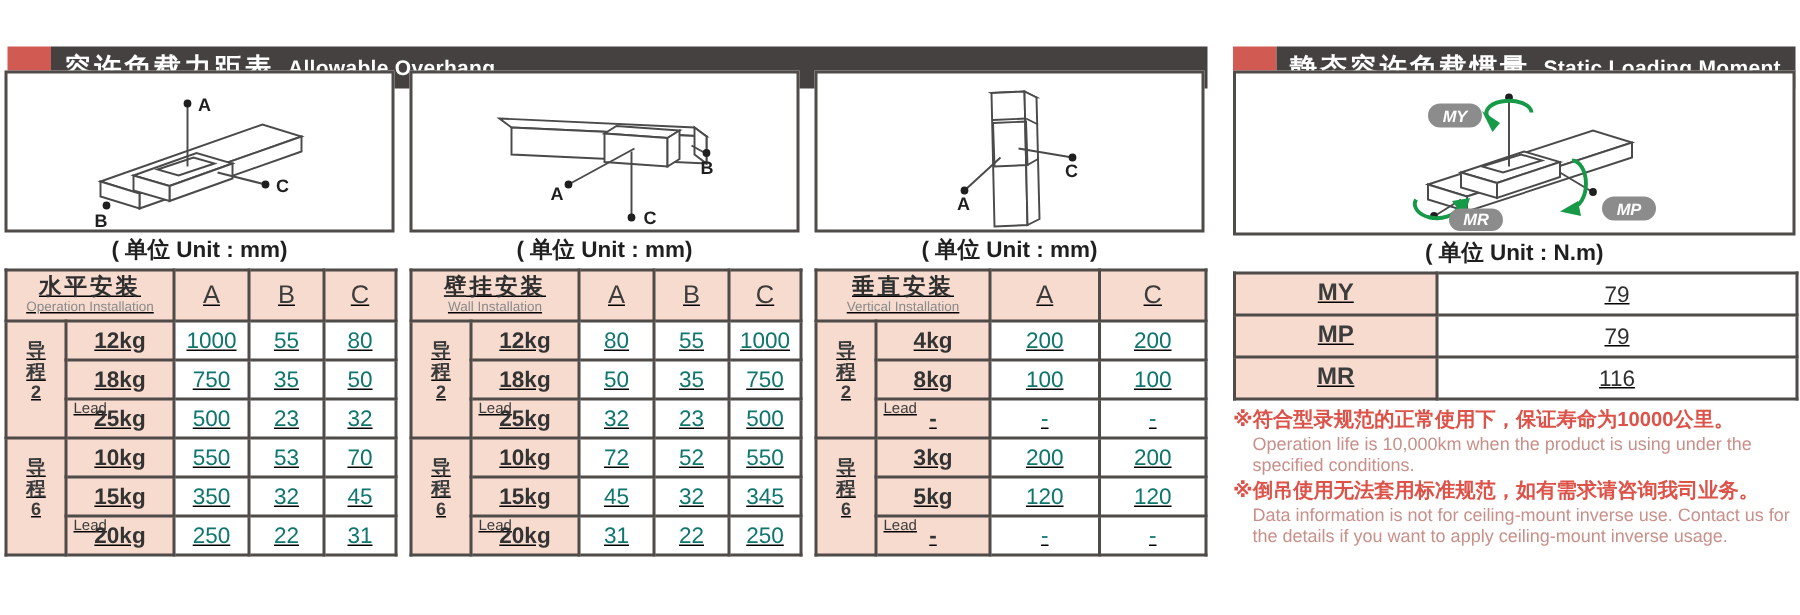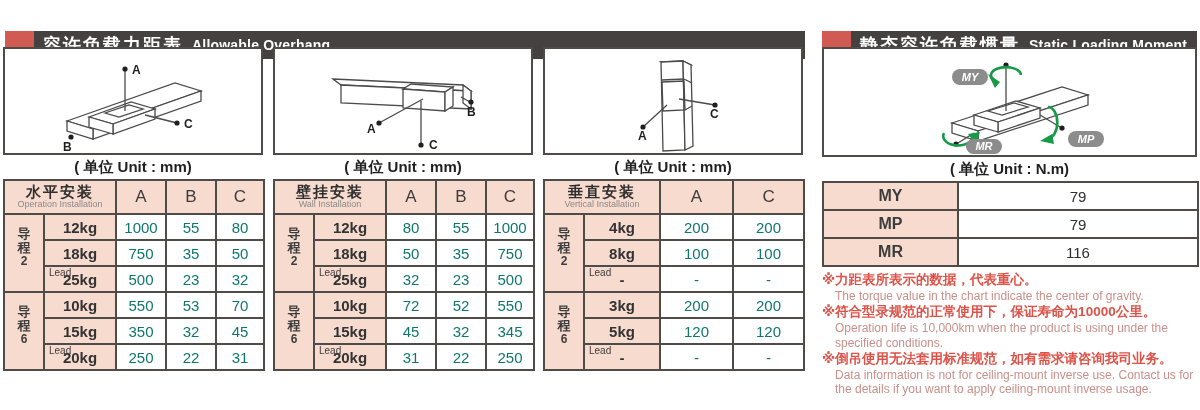--- a/index.html
+++ b/index.html
@@ -13,21 +13,21 @@
   .bar .en{font-size:14px;font-weight:bold;letter-spacing:0.2px;}
 
   
   .col{position:absolute;top:47px;width:260px;}
   .col-right{position:absolute;left:822px;top:47px;width:375px;}
   .diagram-box{border:2px solid #4f4b49;background:#fff;box-sizing:border-box;height:108px;}
   .col-right .diagram-box{height:110px;}
   .unit-line{height:24px;line-height:24px;text-align:center;font-size:15px;font-weight:bold;color:#1f1f1f;}
 
   
-  table{border-collapse:collapse;table-layout:fixed;width:260px;}
+  table{border-collapse:collapse;table-layout:fixed;width:260px;text-decoration:underline;}
   td,th{border:2px solid #4f4b49;text-align:center;vertical-align:middle;padding:0;color:#333;}
   tr.hdr-row{height:34px;}
   tr.data-row{height:26px;}
   .pink{background:#f7dbcf;}
   .name-cell .nzh{display:block;font-size:15px;font-weight:bold;letter-spacing:2px;color:#2f2f2f;line-height:1.1;}
   .name-cell .nen{display:block;font-size:9px;font-weight:normal;color:#8a8a8a;line-height:1.1;}
   .abc{font-size:17px;font-weight:normal;color:#3c3c3c;}
   .lead-cell span{display:block;line-height:1.08;color:#3c3c3c;}
   .lead-cell .lz{font-size:13px;font-weight:bold;}
   .lead-cell .ln{font-size:12px;font-weight:bold;}
@@ -388,24 +388,20 @@
       <td class="mval">79</td>
     </tr>
     <tr>
       <td class="pink mlabel">MR</td>
       <td class="mval">116</td>
     </tr>
   </tbody>
     </table>
   <div class="notes">
     <div class="note">
-      <div class="nzh">※力距表所表示的数据，代表重心。</div>
-      <div class="nen">The torque value in the chart indicate the center of gravity.</div>
-    </div>
-    <div class="note">
       <div class="nzh">※符合型录规范的正常使用下，保证寿命为10000公里。</div>
       <div class="nen">Operation life is 10,000km when the product is using under the specified conditions.</div>
     </div>
     <div class="note">
       <div class="nzh">※倒吊使用无法套用标准规范，如有需求请咨询我司业务。</div>
       <div class="nen">Data information is not for ceiling-mount inverse use. Contact us for the details if you want to apply ceiling-mount inverse usage.</div>
     </div>
   </div>
 </div>
 

